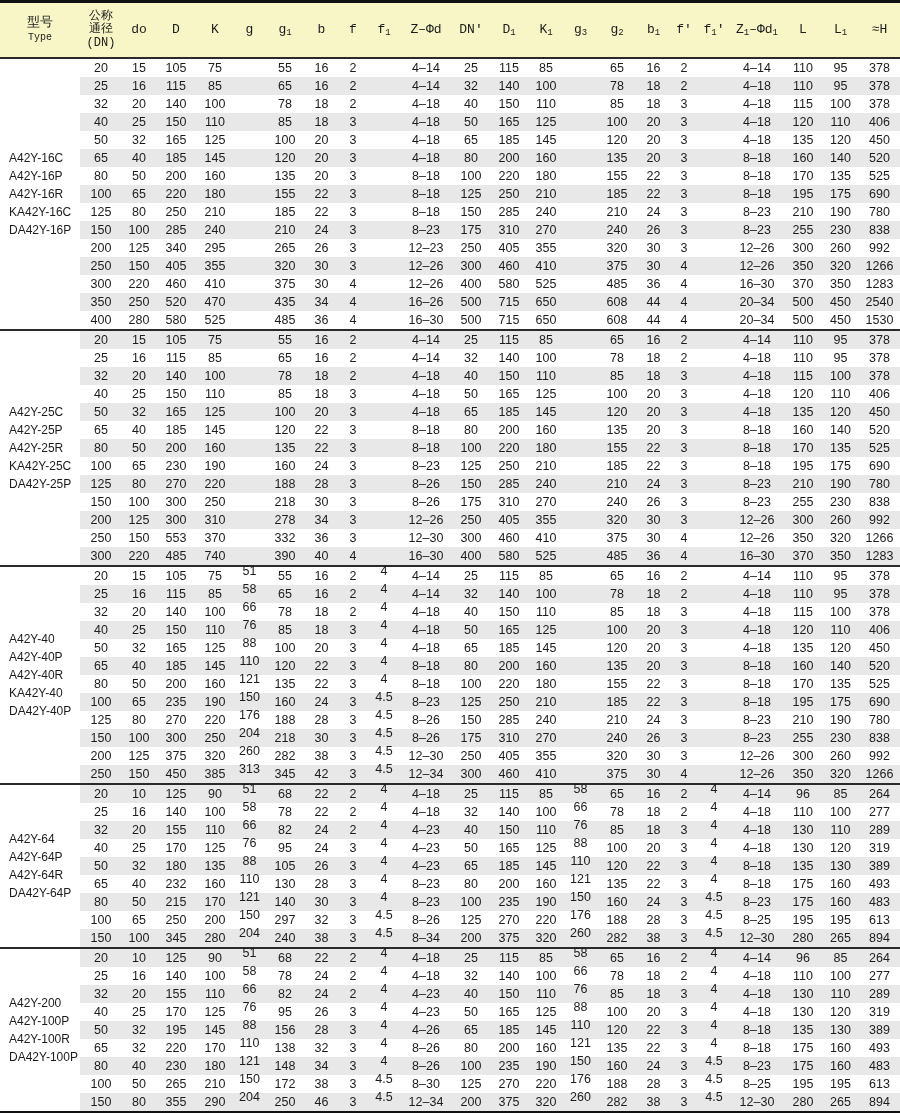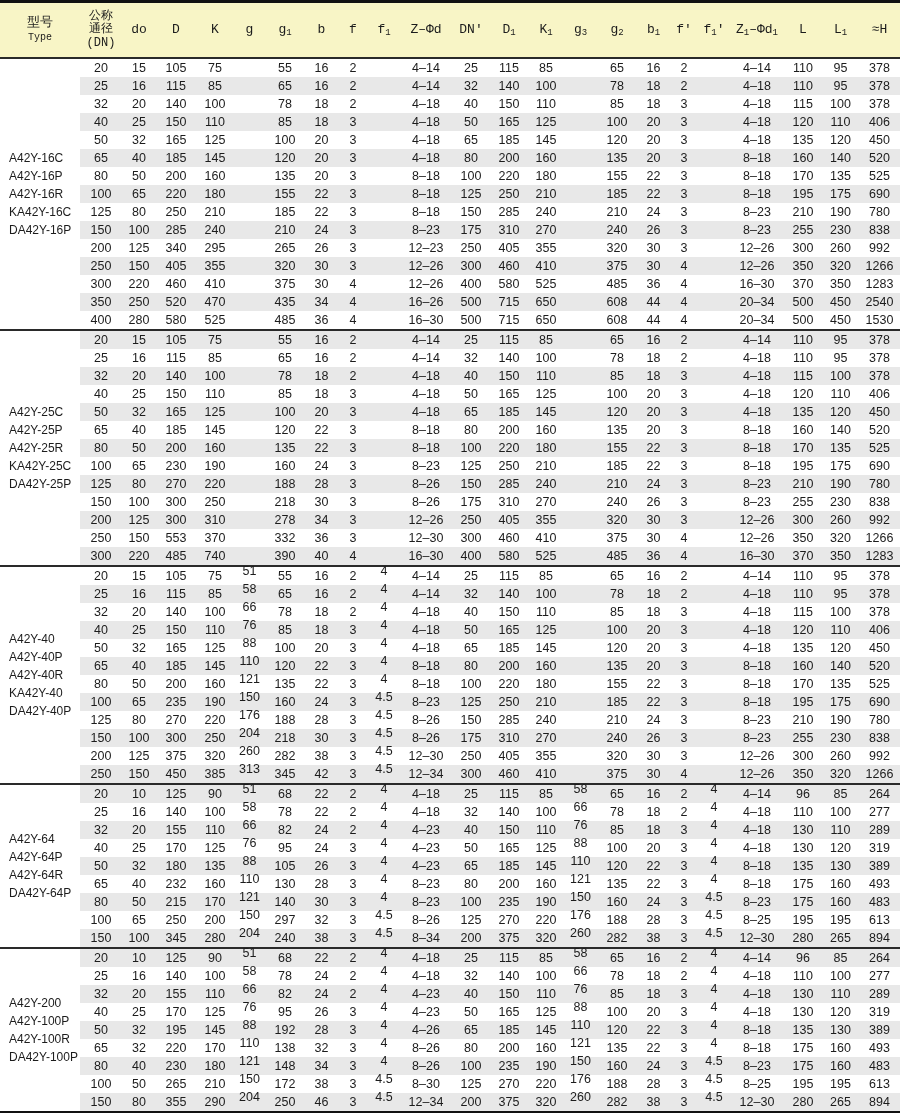--- a/index.html
+++ b/index.html
@@ -1409,21 +1409,21 @@
           <td>130</td>
           <td>120</td>
           <td>319</td>
         </tr>
         <tr class="striped">
           <td>50</td>
           <td>32</td>
           <td>195</td>
           <td>145</td>
           <td><span class="raised">88</span></td>
-          <td>192</td>
+          <td>156</td>
           <td>28</td>
           <td>3</td>
           <td><span class="raised">4</span></td>
           <td>4–26</td>
           <td>65</td>
           <td>185</td>
           <td>145</td>
           <td><span class="raised">110</span></td>
           <td>120</td>
           <td>22</td>

